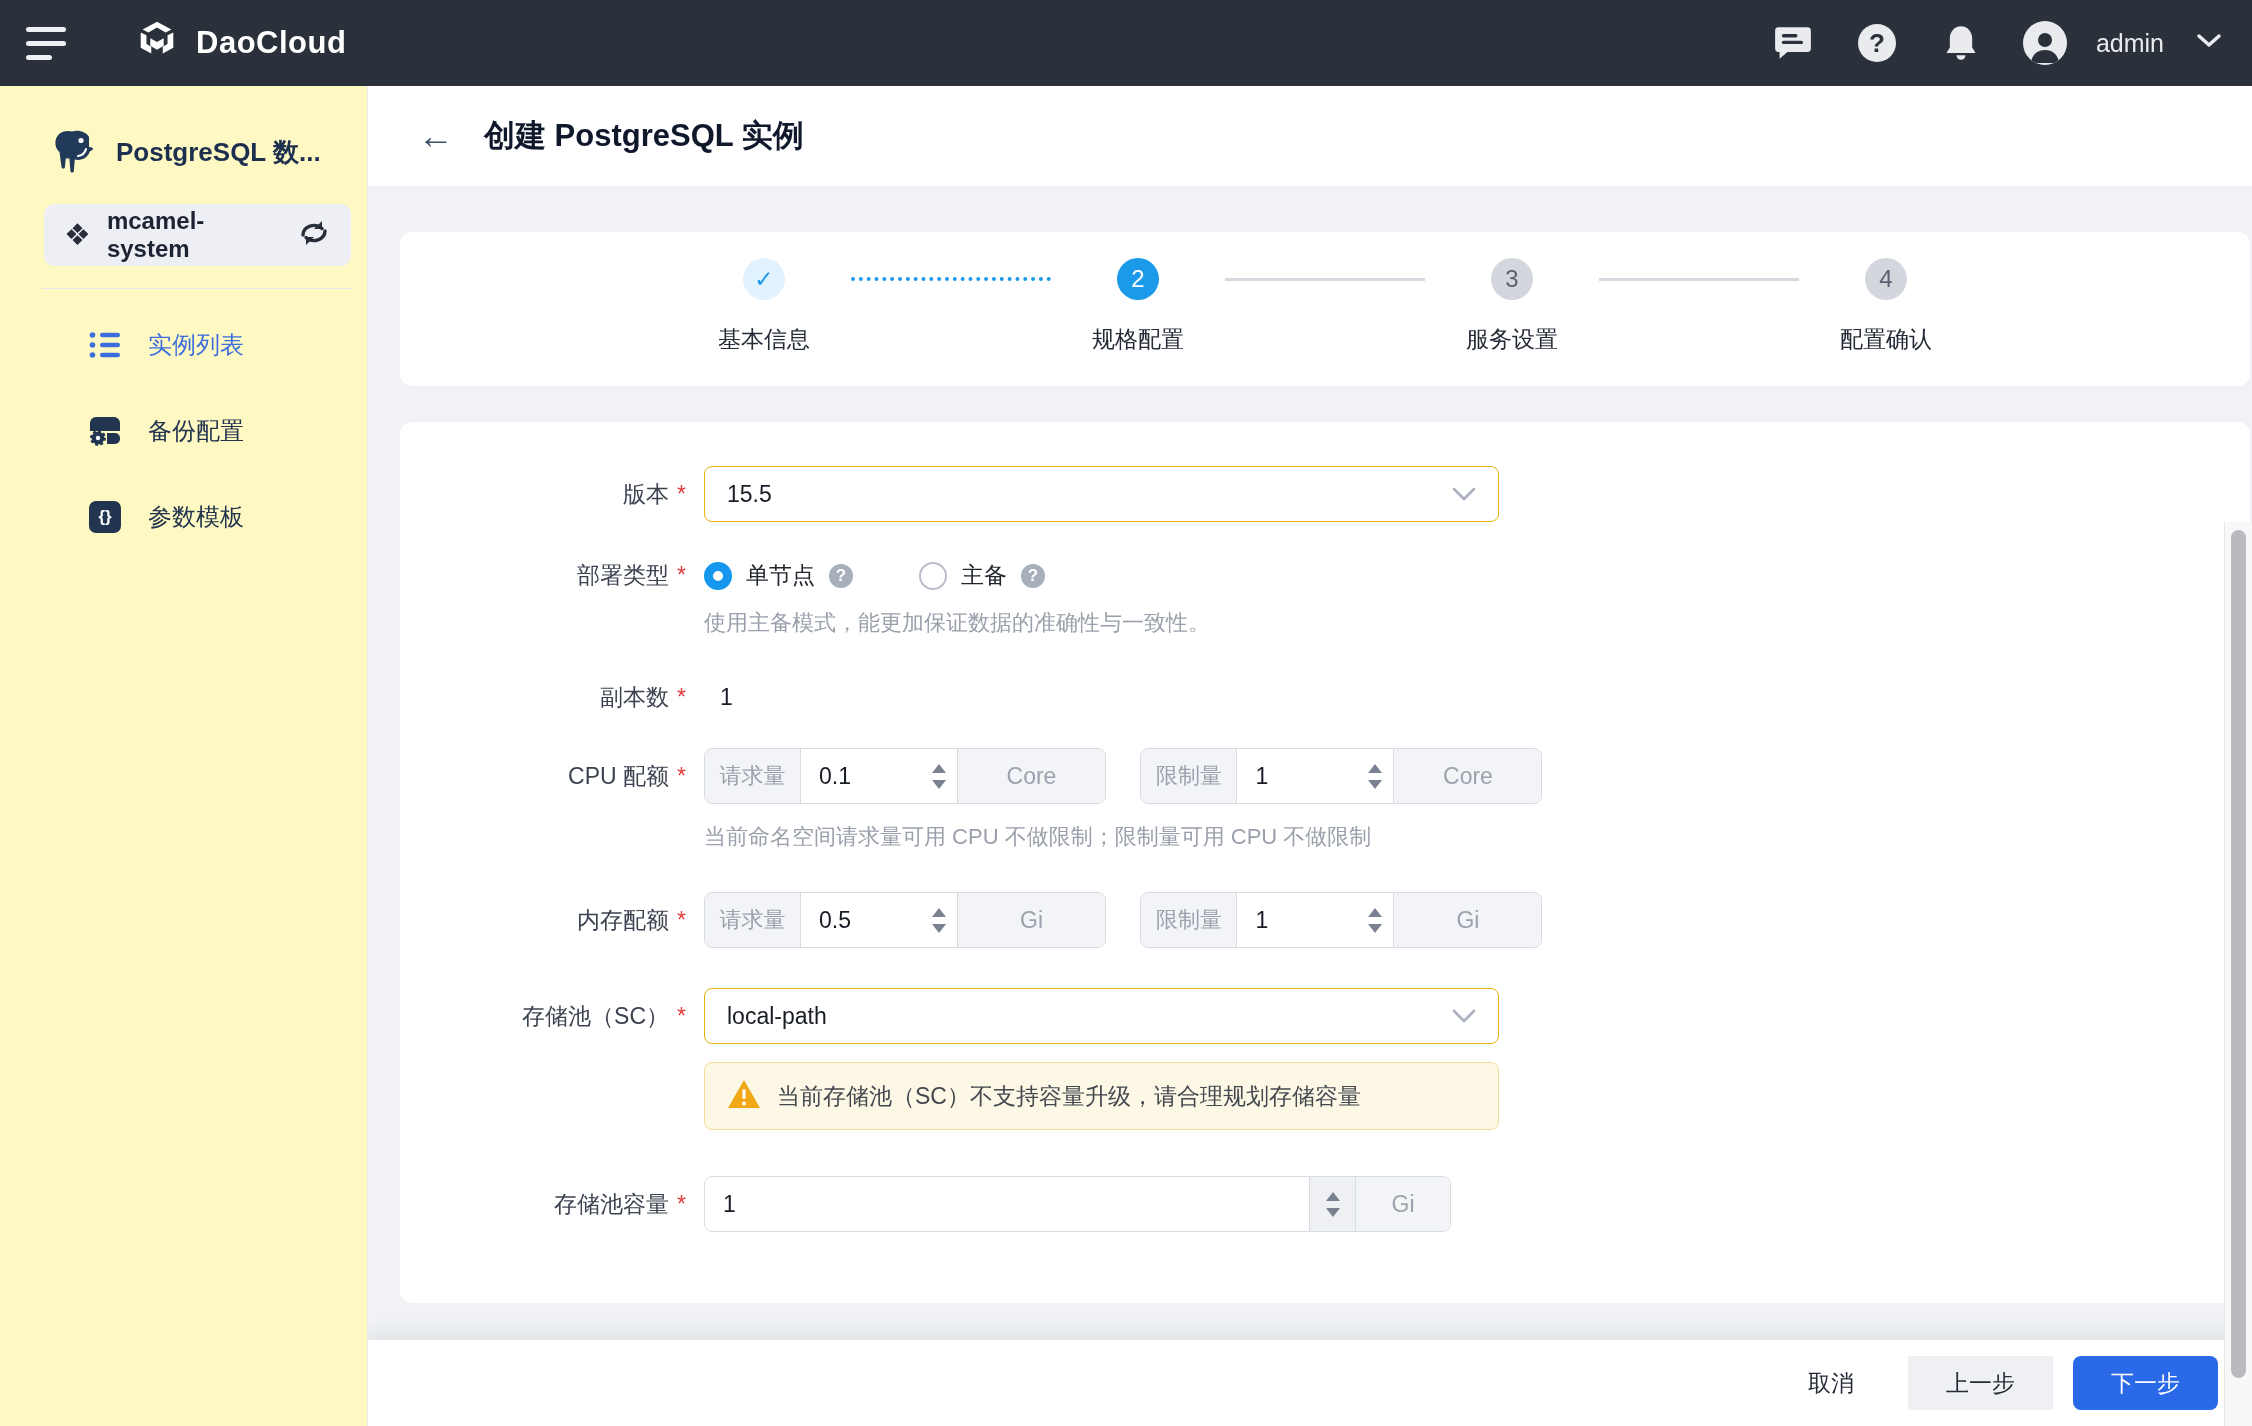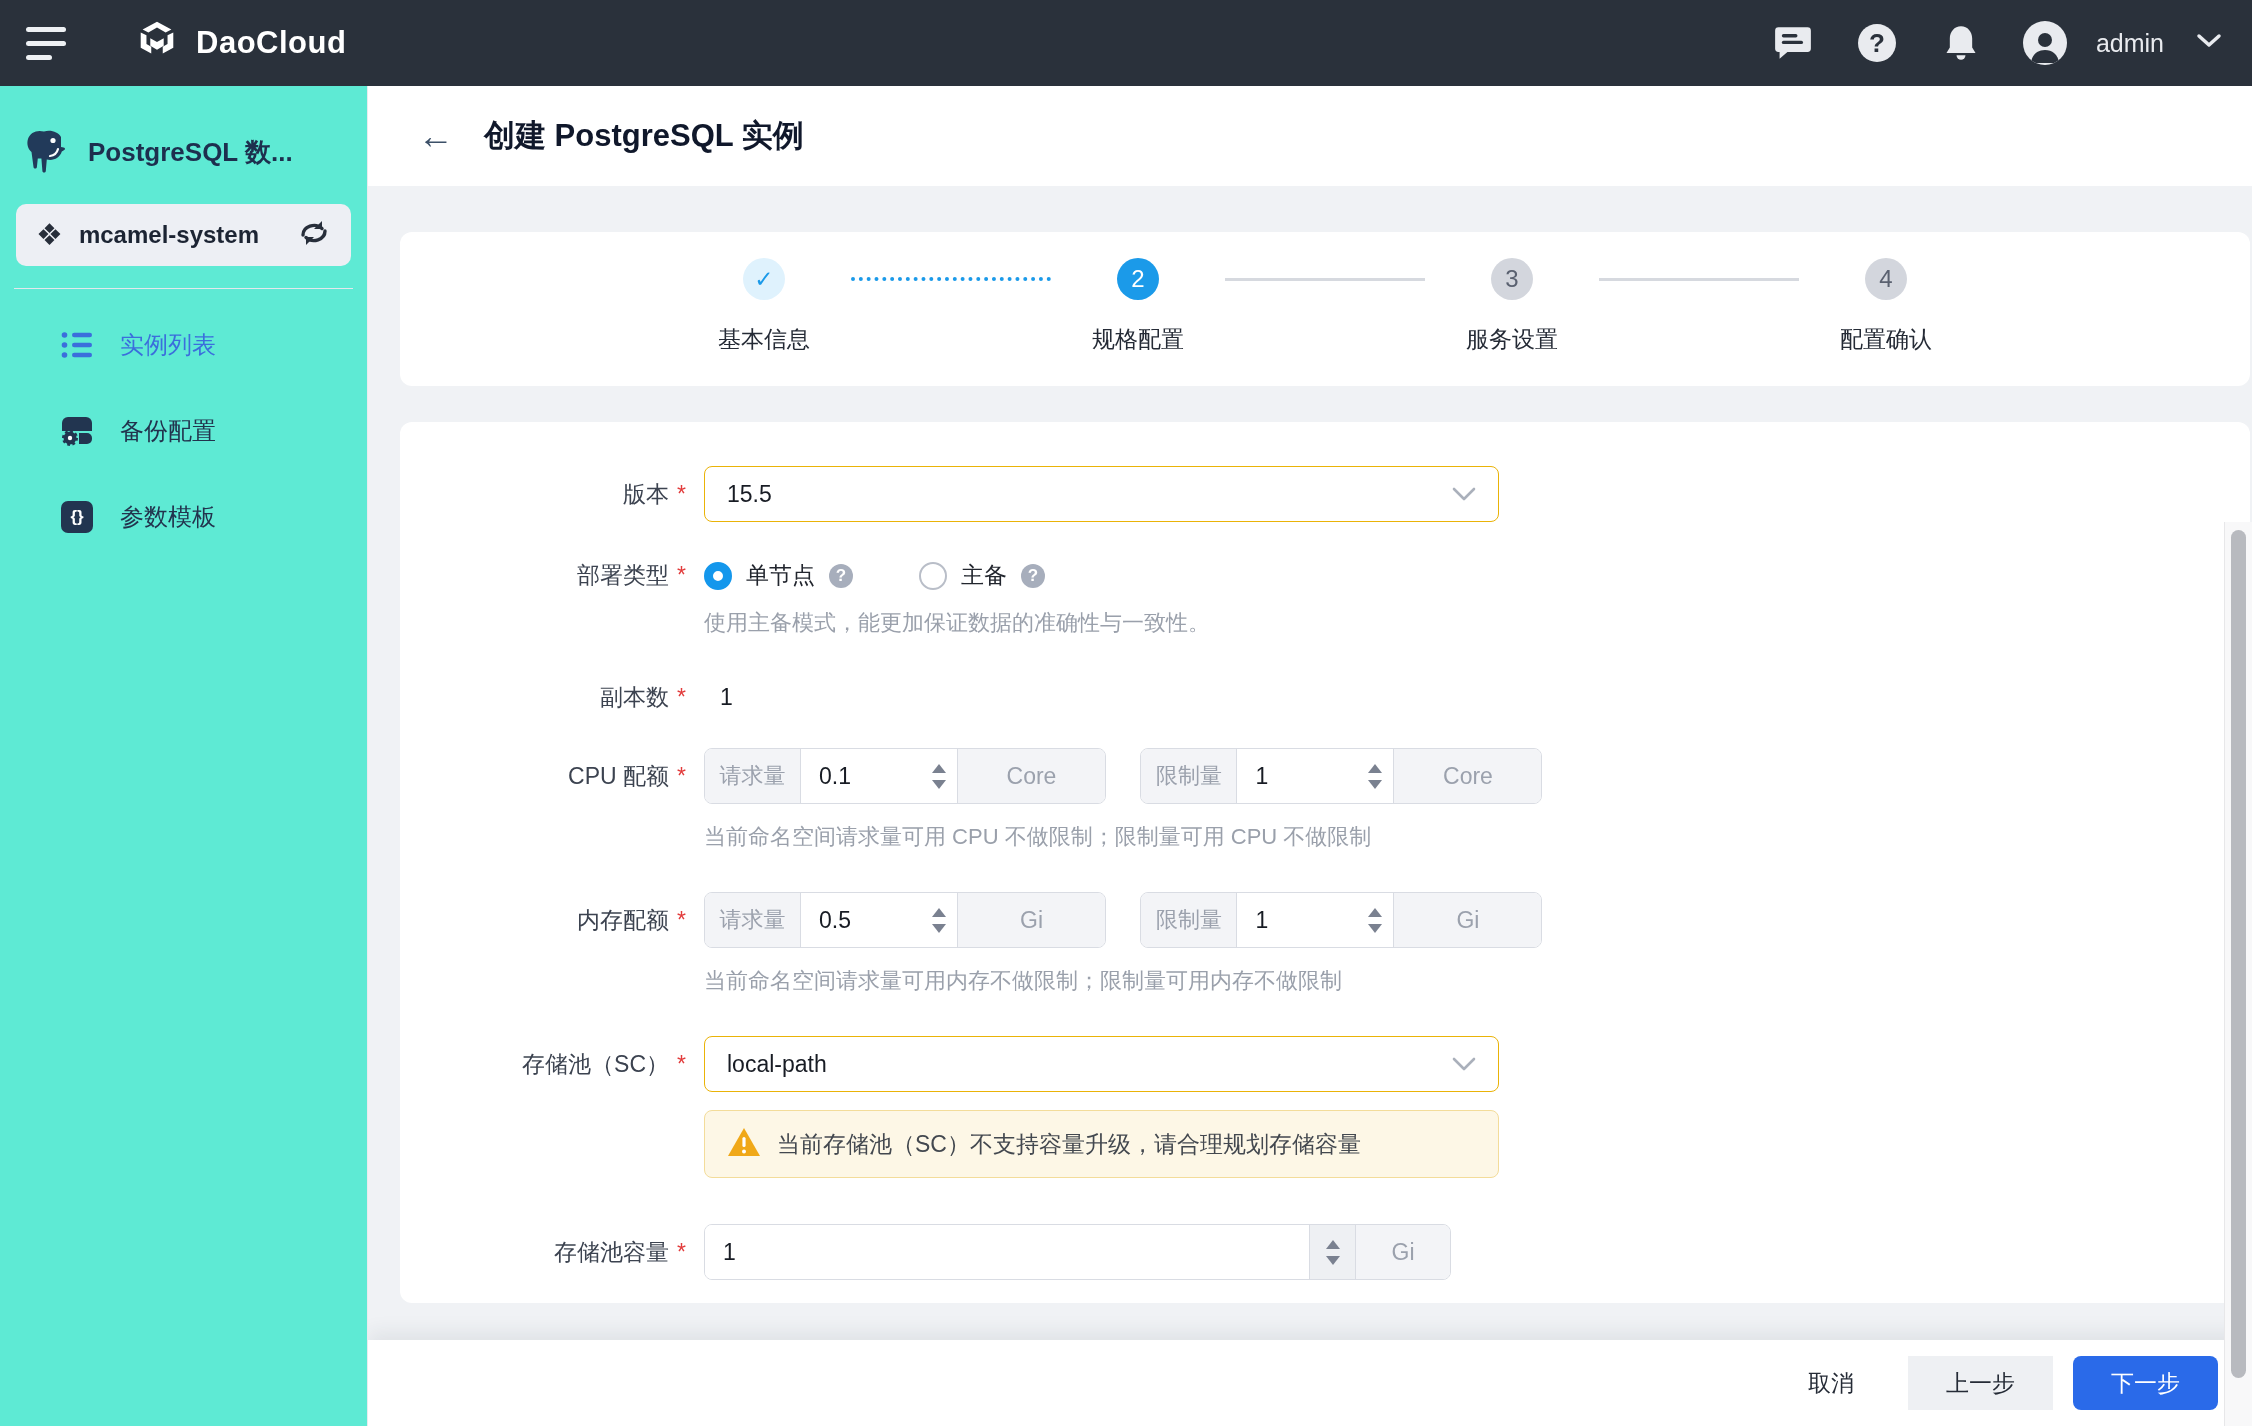--- a/index.html
+++ b/index.html
@@ -14,21 +14,21 @@
   .brand { display:flex; align-items:center; margin-left:64px; gap:16px; }
   .brand-name { color:#fff; font-size:31px; font-weight:bold; letter-spacing:.5px; }
   .top-right { margin-left:auto; display:flex; align-items:center; gap:38px; padding-right:30px; }
   .tico { width:46px; height:46px; display:flex; align-items:center; justify-content:center; cursor:pointer; }
   .help-circle { width:38px; height:38px; border-radius:50%; background:#e9ebef; color:#2a313b; font-weight:bold; font-size:26px; display:flex; align-items:center; justify-content:center; }
   .avatar { width:44px; height:44px; border-radius:50%; background:#e9ebef; display:flex; align-items:flex-end; justify-content:center; overflow:hidden; }
   .admin-name { color:#e9ebef; font-size:25px; margin-left:-10px; }
   .caret { margin-left:-6px; }
 
   
-  .sidebar { position:absolute; top:86px; left:0; bottom:0; width:368px; background:#5eead4; border-right:1px solid #e9ebef; z-index:20; }
+  .sidebar { position:absolute; top:86px; left:0; bottom:0; width:368px; background:#fef9c3; border-right:1px solid #e9ebef; z-index:20;padding-left:28px; }
   .product { display:flex; align-items:center; gap:18px; padding:40px 20px 0 22px; cursor:pointer; }
   .product-name { font-size:26px; font-weight:bold; color:#1d2f4e; white-space:nowrap; }
   .ns-pill { margin:26px 16px 0 16px; height:62px; background:#edeff4; border-radius:10px; display:flex; align-items:center; padding:0 20px; gap:16px; cursor:pointer; }
   .ns-icon { font-size:30px; color:#272e3a; line-height:1; }
   .ns-name { font-size:24px; font-weight:bold; color:#1c2433; flex:1; }
   .side-divider { height:1px; background:#e4e7ec; margin:22px 14px 26px 14px; }
   .menu { padding:8px 0; }
   .menu-item { display:flex; align-items:center; gap:26px; padding:0 0 0 30px; height:44px; margin-bottom:42px; font-size:24px; color:#22334d; cursor:pointer;margin-left:30px; }
   .menu-item.active { color:#3b6edc; }
   .mi-ico { width:34px; display:flex; justify-content:center; }
@@ -357,21 +357,20 @@
             <div class="igroup">
               <span class="ig-prefix">限制量</span>
               <input class="ig-num" value="1" style="">
               <span class="spin">
                   <b class="up"></b>
                   <b class="dn"></b>
                 </span>
               <span class="ig-unit">Gi</span>
             </div>
           </div>
-          <div class="hint">当前命名空间请求量可用内存不做限制；限制量可用内存不做限制</div>
         </div>
       </div>
 
       <div class="frow" style="margin-bottom:46px;">
         <div class="lbl h56">
           <span>存储池（SC）</span>
             <span class="req">*</span>
         </div>
         <div class="ctl">
           <div class="select">

